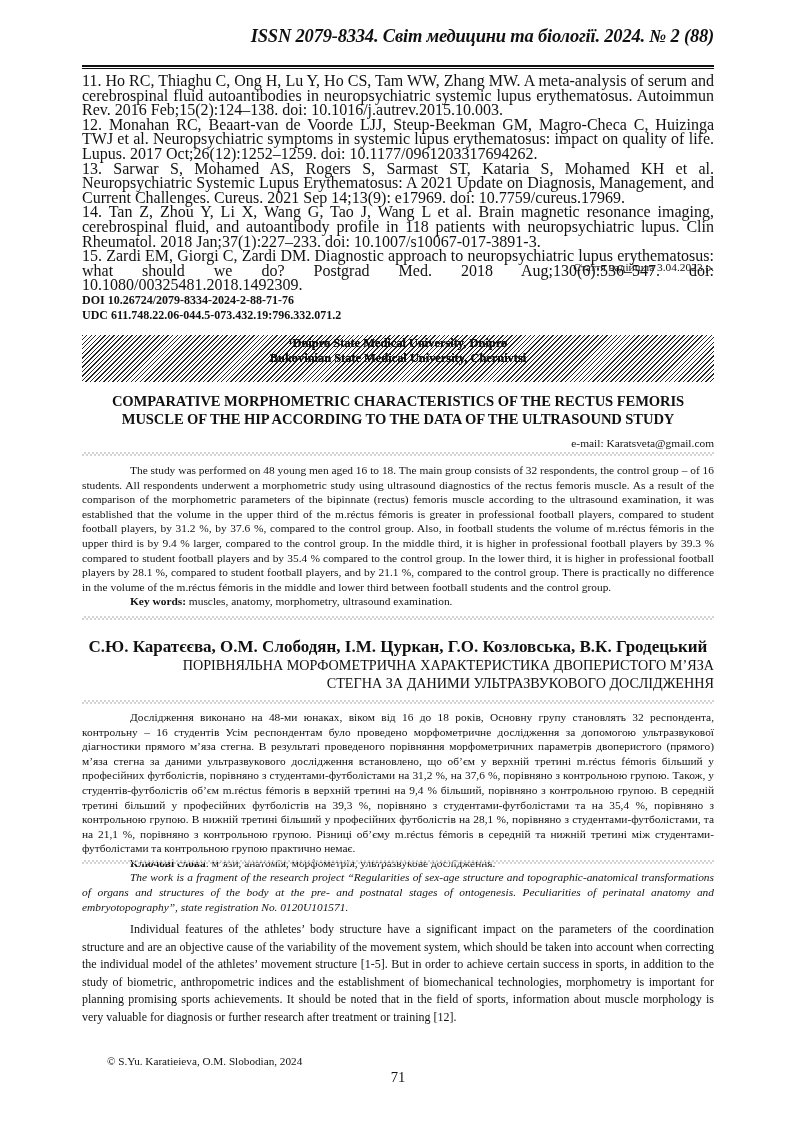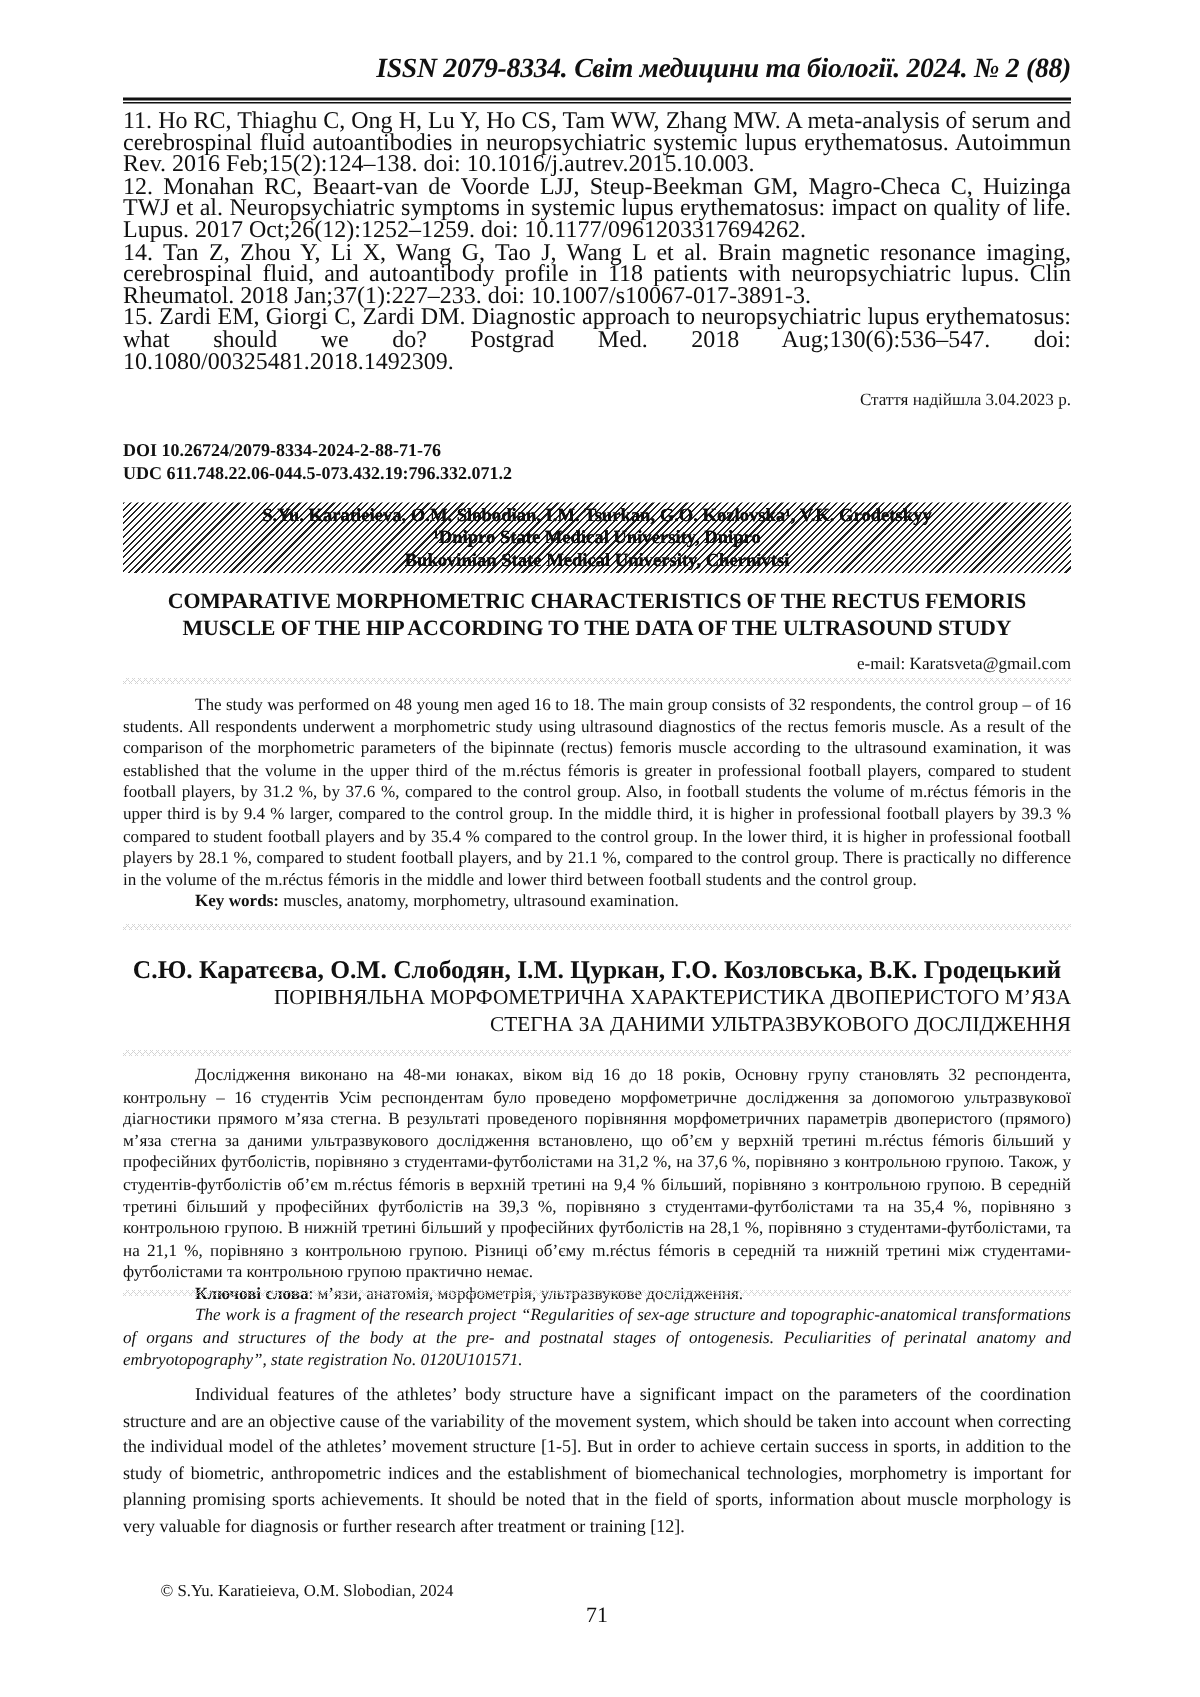--- a/index.html
+++ b/index.html
@@ -2,21 +2,21 @@
 <html><head>
 <meta charset="utf-8">
 <style>
   html, body { margin: 0; padding: 0; background: #ffffff; }
   body {
     width: 800px; height: 1131px; position: relative; overflow: hidden;
     font-family: "Liberation Serif", serif; color: #111;
   }
   .page { position: absolute; left: 82px; top: 0; width: 632px; }
   .running-head {
-    position: absolute; top: 36px; right: 0; font-style: italic; font-weight: bold;
+    position: absolute; top: 26px; right: 0; font-style: italic; font-weight: bold;
     font-size: 18.5px; letter-spacing: -0.2px; white-space: nowrap;
   }
   .head-rule {
     position: absolute; top: 65px; left: 0; width: 632px; height: 0;
     border-top: 2px solid #111; border-bottom: 1px solid #111; padding-top: 1px;
   }
   .refs { position: absolute; top: 74px; left: 0; width: 632px; font-size: 16px; line-height: 14.6px; text-align: justify; }
   .refs p { margin: 0; }
   .received { position: absolute; top: 261px; right: 0; font-size: 11.4px; }
   .doi { position: absolute; top: 293px; left: 0; font-size: 12px; font-weight: bold; line-height: 15px; }
@@ -58,33 +58,33 @@
 <body>
 
 <div class="page">
 
   <div class="running-head">ISSN 2079-8334. Світ медицини та біології. 2024. № 2 (88)</div>
   <div class="head-rule"></div>
 
   <div class="refs">
     <p>11. Ho RC, Thiaghu C, Ong H, Lu Y, Ho CS, Tam WW, Zhang MW. A meta-analysis of serum and cerebrospinal fluid autoantibodies in neuropsychiatric systemic lupus erythematosus. Autoimmun Rev. 2016 Feb;15(2):124–138. doi: 10.1016/j.autrev.2015.10.003.</p>
     <p>12. Monahan RC, Beaart-van de Voorde LJJ, Steup-Beekman GM, Magro-Checa C, Huizinga TWJ et al. Neuropsychiatric symptoms in systemic lupus erythematosus: impact on quality of life. Lupus. 2017 Oct;26(12):1252–1259. doi: 10.1177/0961203317694262.</p>
+    <p>13. Sarwar S, Mohamed AS, Rogers S, Sarmast ST, Kataria S, Mohamed KH et al. Neuropsychiatric Systemic Lupus Erythematosus: A 2021 Update on Diagnosis, Management, and Current Challenges. Cureus. 2021 Sep 14;13(9): e17969. doi: 10.7759/cureus.17969.</p>
     <p>14. Tan Z, Zhou Y, Li X, Wang G, Tao J, Wang L et al. Brain magnetic resonance imaging, cerebrospinal fluid, and autoantibody profile in 118 patients with neuropsychiatric lupus. Clin Rheumatol. 2018 Jan;37(1):227–233. doi: 10.1007/s10067-017-3891-3.</p>
     <p>15. Zardi EM, Giorgi C, Zardi DM. Diagnostic approach to neuropsychiatric lupus erythematosus: what should we do? Postgrad Med. 2018 Aug;130(6):536–547. doi: 10.1080/00325481.2018.1492309.</p>
   </div>
 
   <div class="received">Стаття надійшла 3.04.2023 р.</div>
 
   <div class="doi">
     <div>DOI 10.26724/2079-8334-2024-2-88-71-76</div>
     <div>UDC 611.748.22.06-044.5-073.432.19:796.332.071.2</div>
   </div>
 
   <div class="authors-band">
-    <div>S.Yu. Karatieieva, O.M. Slobodian, I.M. Tsurkan, G.O. Kozlovska¹, V.K. Grodetskyy</div>
     <div>¹Dnipro State Medical University, Dnipro</div>
     <div>Bukovinian State Medical University, Chernivtsi</div>
   </div>
 
   <div class="title-en">
     <div>COMPARATIVE MORPHOMETRIC CHARACTERISTICS OF THE RECTUS FEMORIS</div>
     <div>MUSCLE OF THE HIP ACCORDING TO THE DATA OF THE ULTRASOUND STUDY</div>
   </div>
 
   <div class="email">e-mail: Karatsveta@gmail.com</div>

